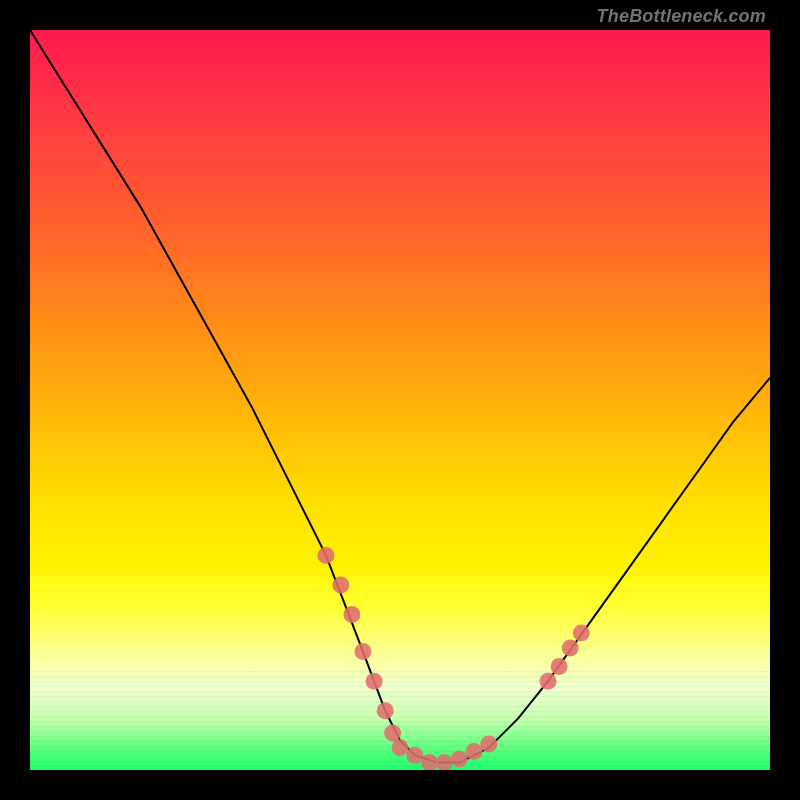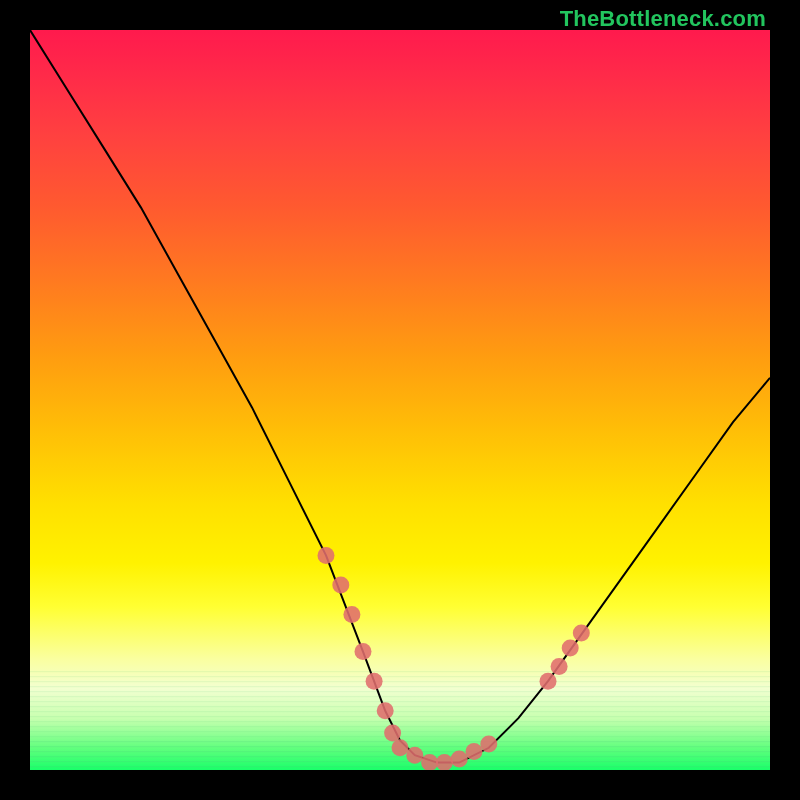--- a/index.html
+++ b/index.html
@@ -47,26 +47,27 @@
     );
   }
   .curve {
     position: absolute;
     inset: 0;
   }
   .watermark {
     position: absolute;
     top: 6px;
     right: 34px;
-    font-size: 22px;
+    font-size: 18px;
     font-weight: 600;
-    color: #22c55e;
+    color: #737373;
     letter-spacing: 0.2px;
     user-select: none;
     pointer-events: none;
+    font-style: italic;
   }
 </style>
 </head>
 <body>
 
 <div class="frame">
   <div class="plot-area">
     <div class="gradient"></div>
     <svg class="curve" viewBox="0 0 740 740" preserveAspectRatio="none">
       <g id="stripes-group">

